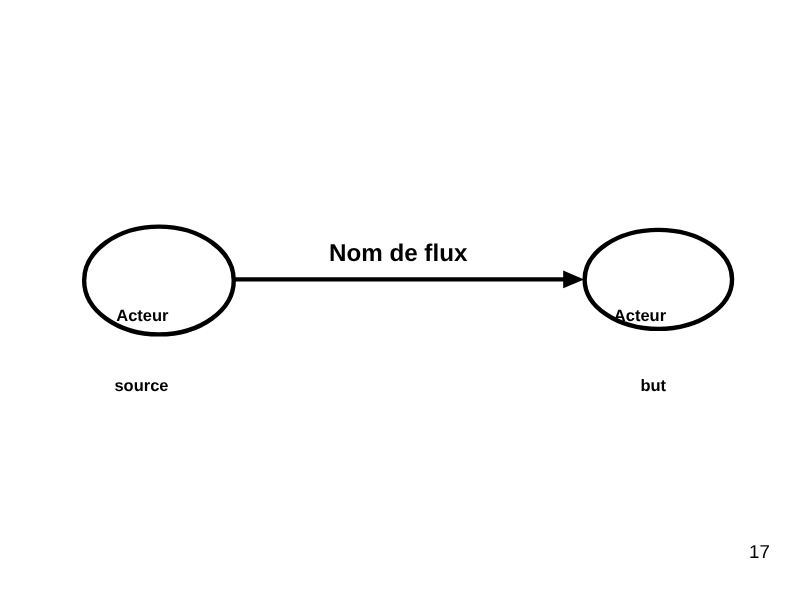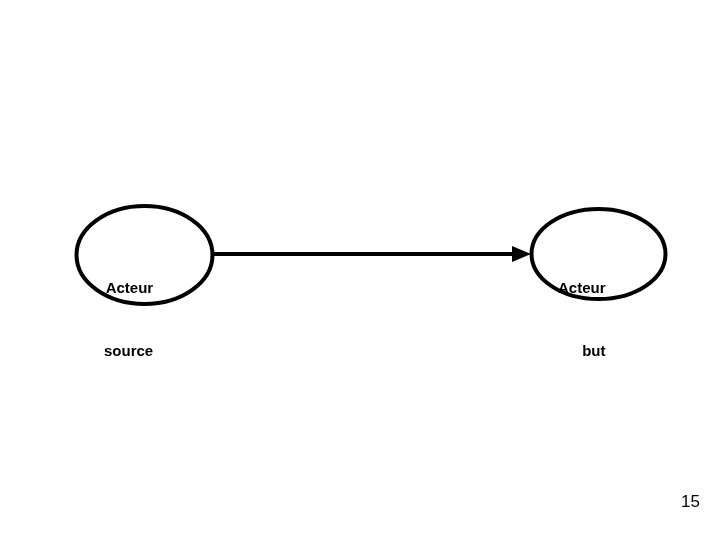--- a/index.html
+++ b/index.html
@@ -93,21 +93,22 @@
     <polygon points="531,254 512,246 512,262" fill="#000000"></polygon>
 
     <ellipse cx="598.5" cy="254" rx="67" ry="45" fill="#ffffff" stroke="#000000" stroke-width="4"></ellipse>
   </svg>
 
   <div id="actor-source-label" class="node-label">
     <div>Acteur</div>
     <div>source</div>
   </div>
 
+  <div id="flow-name-label">Nom de flux</div>
 
   <div id="actor-target-label" class="node-label">
     <div>Acteur</div>
     <div>but</div>
   </div>
 
-  <div id="page-number">15</div>
+  <div id="page-number">17</div>
 
 </div>
 
 </body></html>

